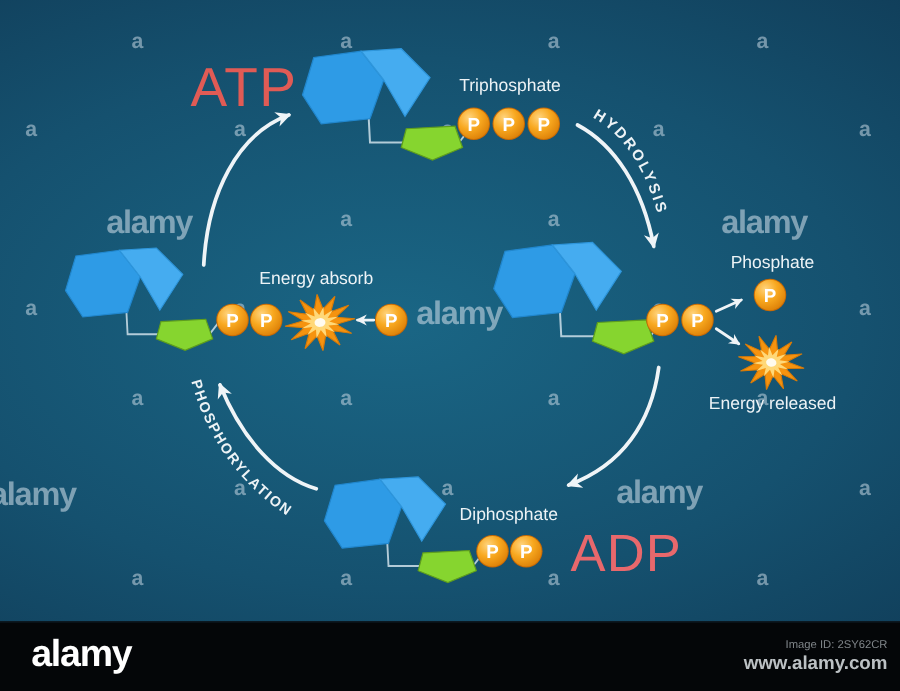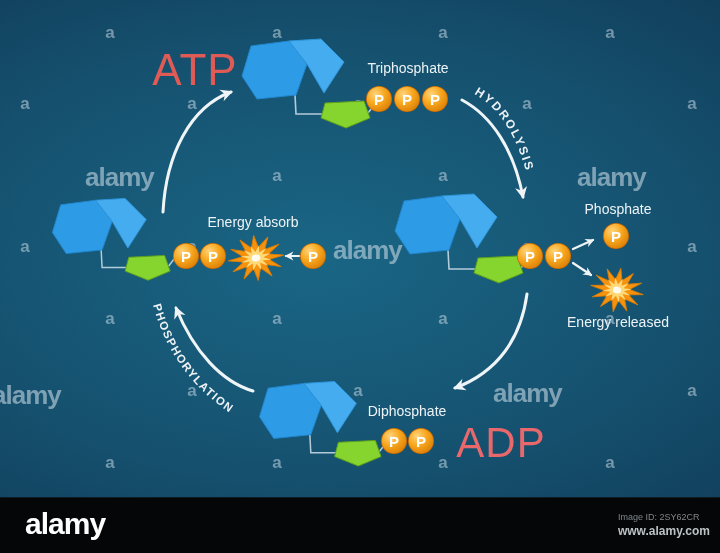--- a/index.html
+++ b/index.html
@@ -34,23 +34,23 @@
   .adp-title{fill:var(--adp_red);font-size:42px;letter-spacing:1px;text-anchor:middle;}
   .wm-a{fill:var(--watermark_color);font-size:17px;font-weight:bold;text-anchor:middle;opacity:.55;}
   .wm-alamy{fill:var(--watermark_color);font-size:26px;font-weight:bold;letter-spacing:-1px;opacity:.6;}
   
   .footer{
     position:absolute;left:0;top:497px;width:720px;height:56px;
     background:#040608;border-top:1px solid #0E1C26;box-sizing:border-box;
     display:flex;align-items:center;justify-content:space-between;
   }
   .footer-logo{color:#FFFFFF;font-size:30px;font-weight:bold;letter-spacing:-1px;margin-left:25px;margin-top:-4px;}
-  .footer-meta{margin-right:10px;line-height:1.35;}
+  .footer-meta{text-align:right;margin-right:10px;line-height:1.35;}
   .footer-id{color:#80868A;font-size:9px;}
-  .footer-url{color:#BCC1C4;font-size:12px;font-weight:bold;}
+  .footer-url{color:#BCC1C4;font-size:15px;font-weight:bold;}
 </style>
 </head>
 <body>
 
 <div class="stage">
 
 <svg class="diagram" viewBox="0 0 720 497" xmlns="http://www.w3.org/2000/svg">
   <defs>
     <radialGradient id="gradP" cx="0.35" cy="0.3" r="0.85">
       <stop offset="0" stop-color="#FFD47E"></stop>

